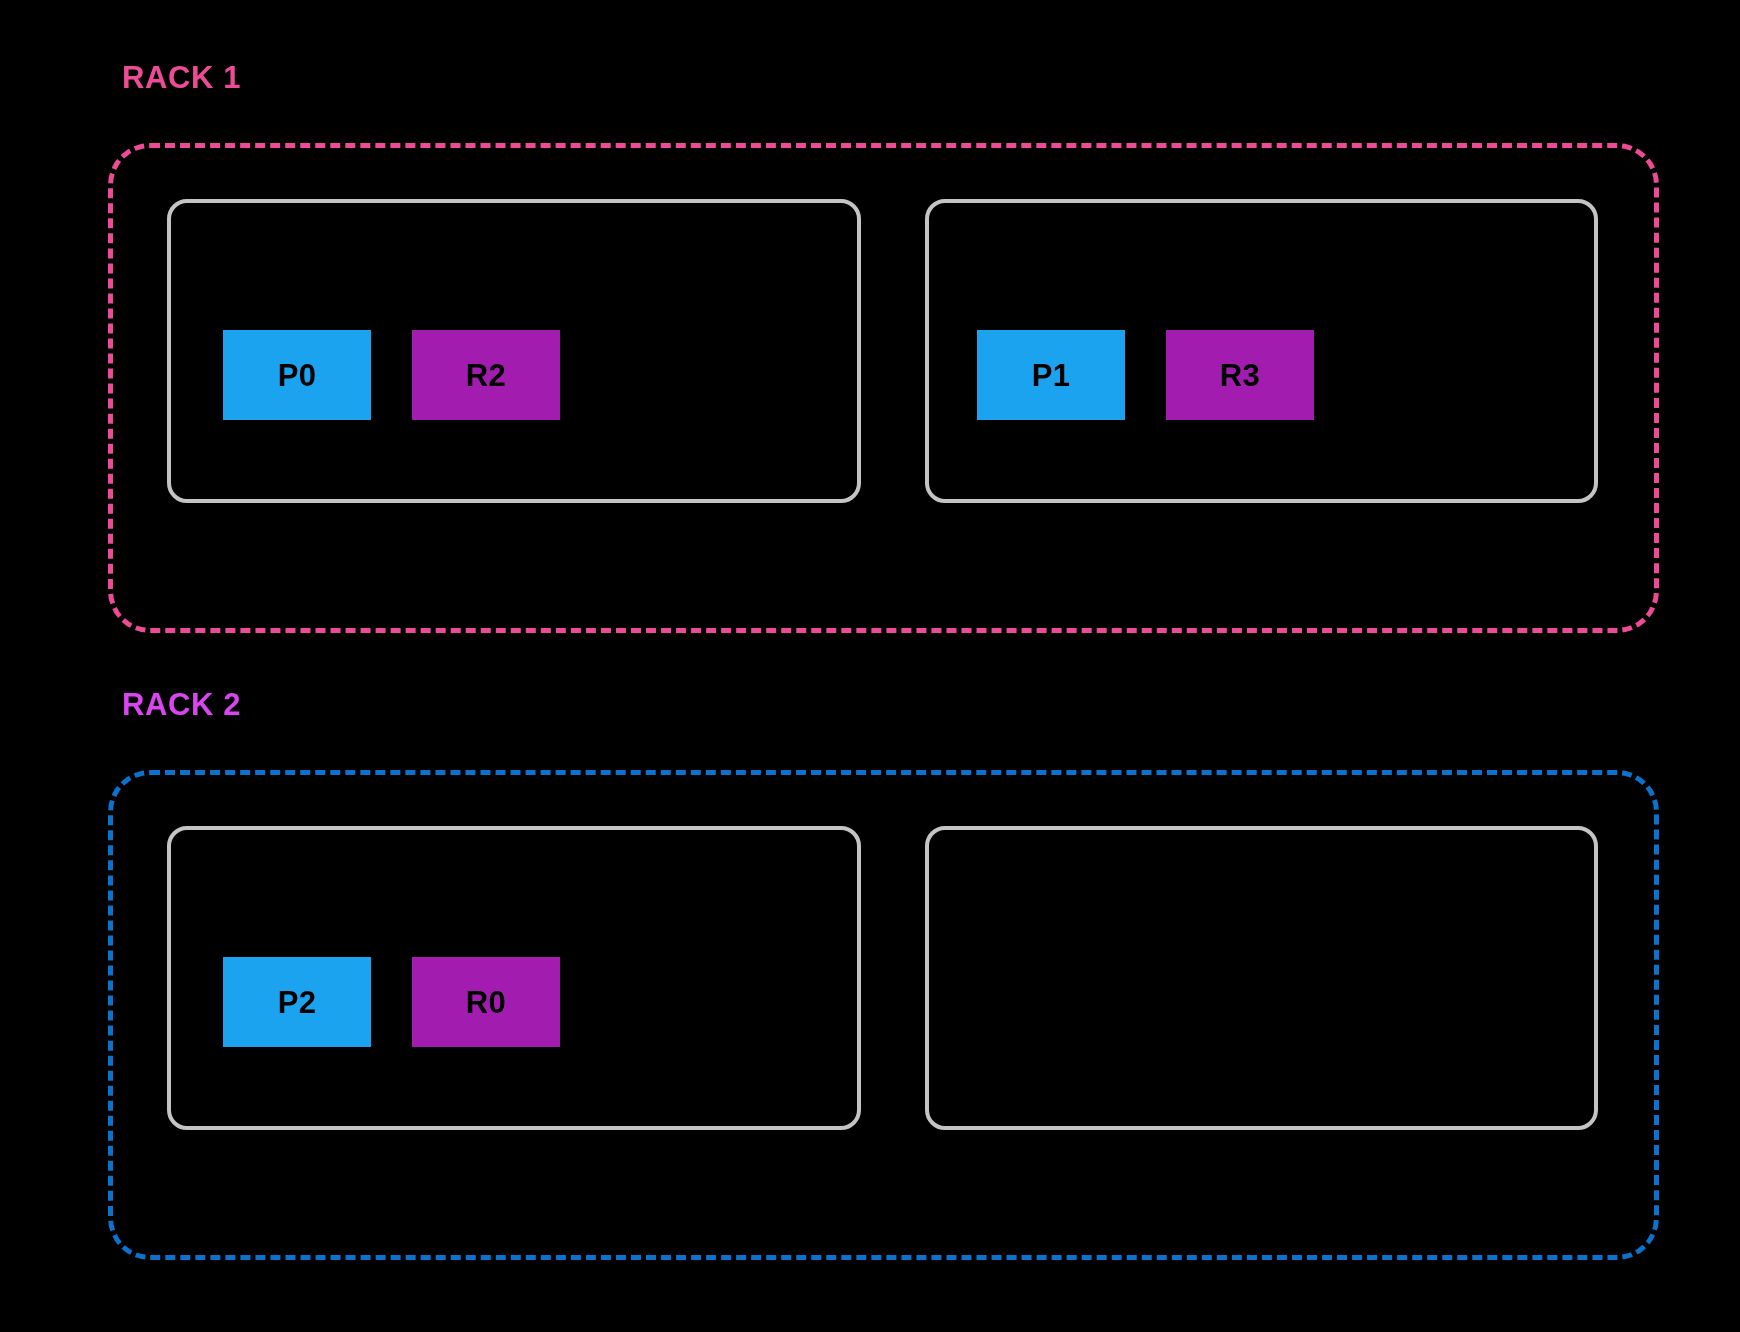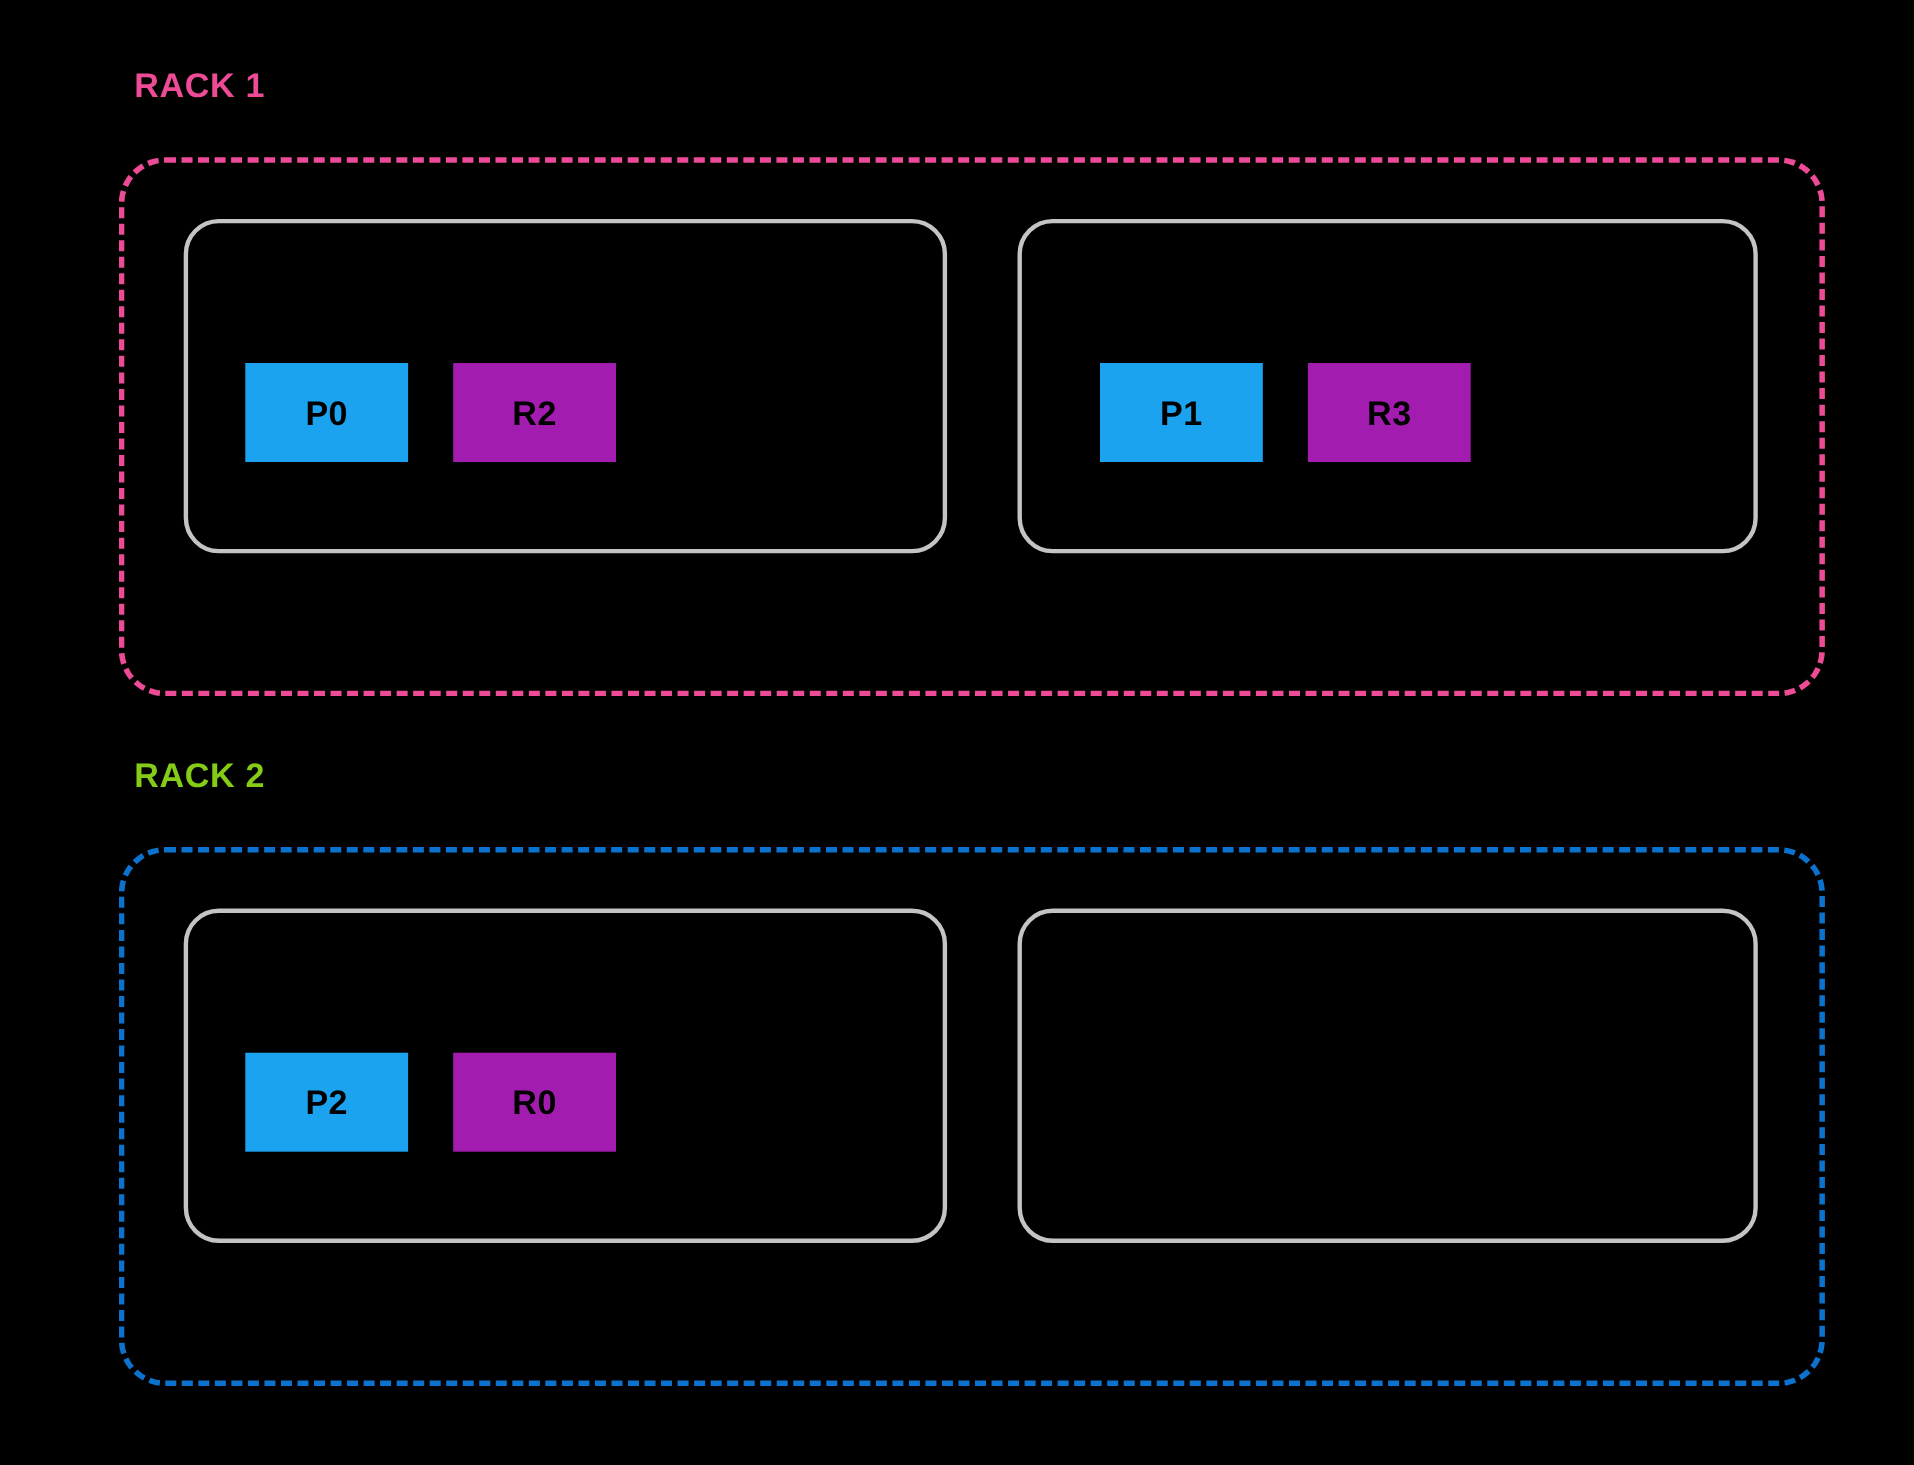--- a/index.html
+++ b/index.html
@@ -39,21 +39,21 @@
     left: 122px;
     top: 62px;
     font-size: 31px;
     font-weight: bold;
     letter-spacing: 0.6px;
     line-height: 1;
     white-space: nowrap;
     user-select: none;
   }
   .rack-1 .rack-label { color: #ED4B96; }
-  .rack-2 .rack-label { color: #84cc16; }
+  .rack-2 .rack-label { color: #d946ef; }
 
   
   .rack-boundary {
     position: absolute;
     left: 108px;
     top: 143px;
     width: 1551px;
     height: 490px;
     border-radius: 42px;
     border-style: dashed;
@@ -71,40 +71,40 @@
     top: 0;
     width: 1740px;
     height: 100%;
   }
   .node-box {
     position: absolute;
     top: 199px;
     height: 304px;
     box-sizing: border-box;
     border: 4px solid #C4C4C4;
-    border-radius: 32px;
+    border-radius: 20px;
     background: transparent;
   }
   .node-box.node-a { left: 167px;  width: 694px; }
   .node-box.node-b { left: 925px;  width: 673px; }
 
   
   .partition-row {
     position: absolute;
     left: 0;
     right: 0;
     top: 127px;
     height: 90px;
     display: flex;
     align-items: center;
     gap: 41px;
     padding-left: 52px;
     box-sizing: border-box;
   }
-  .node-box.node-b .partition-row { padding-left: 71px; }
+  .node-box.node-b .partition-row { padding-left: 48px; }
 
   .partition {
     width: 148px;
     height: 90px;
     display: flex;
     align-items: center;
     justify-content: center;
     font-size: 31px;
     font-weight: bold;
     color: #000000;

